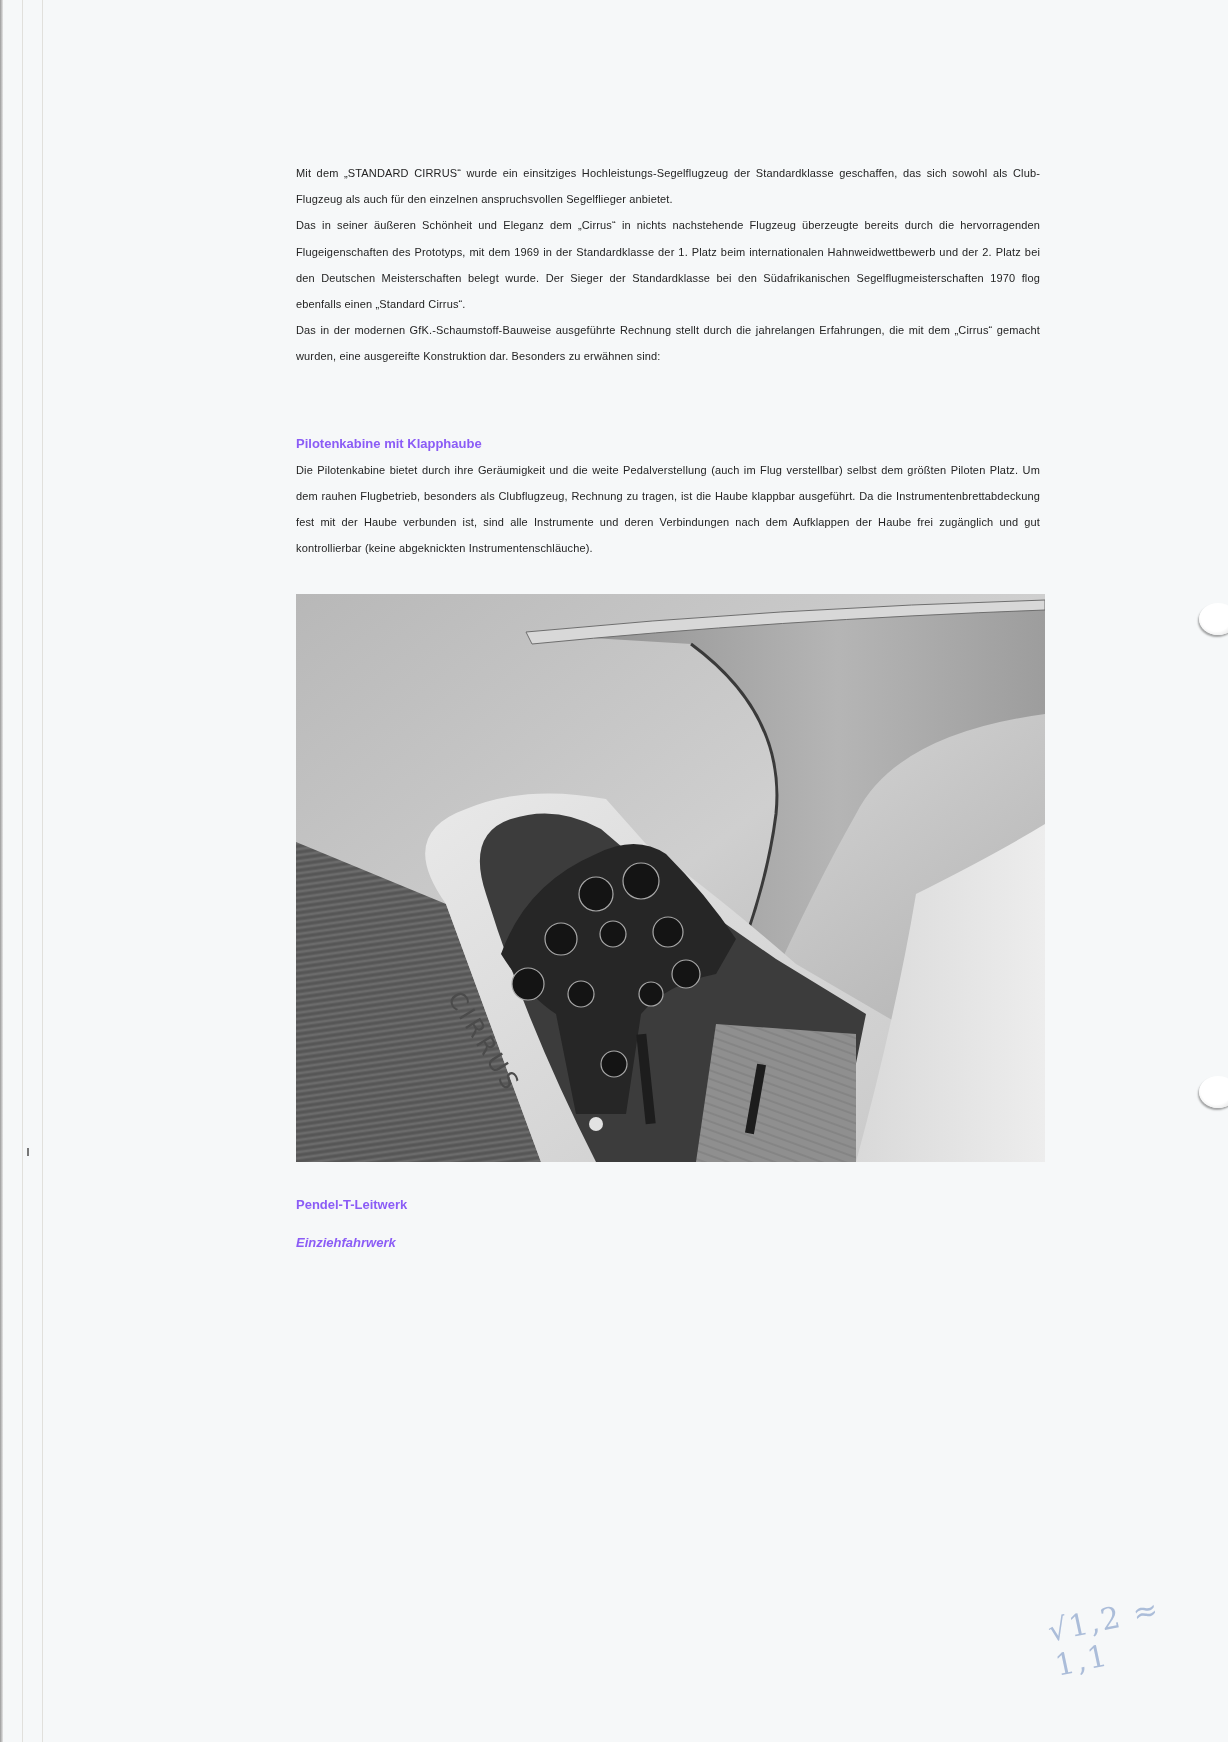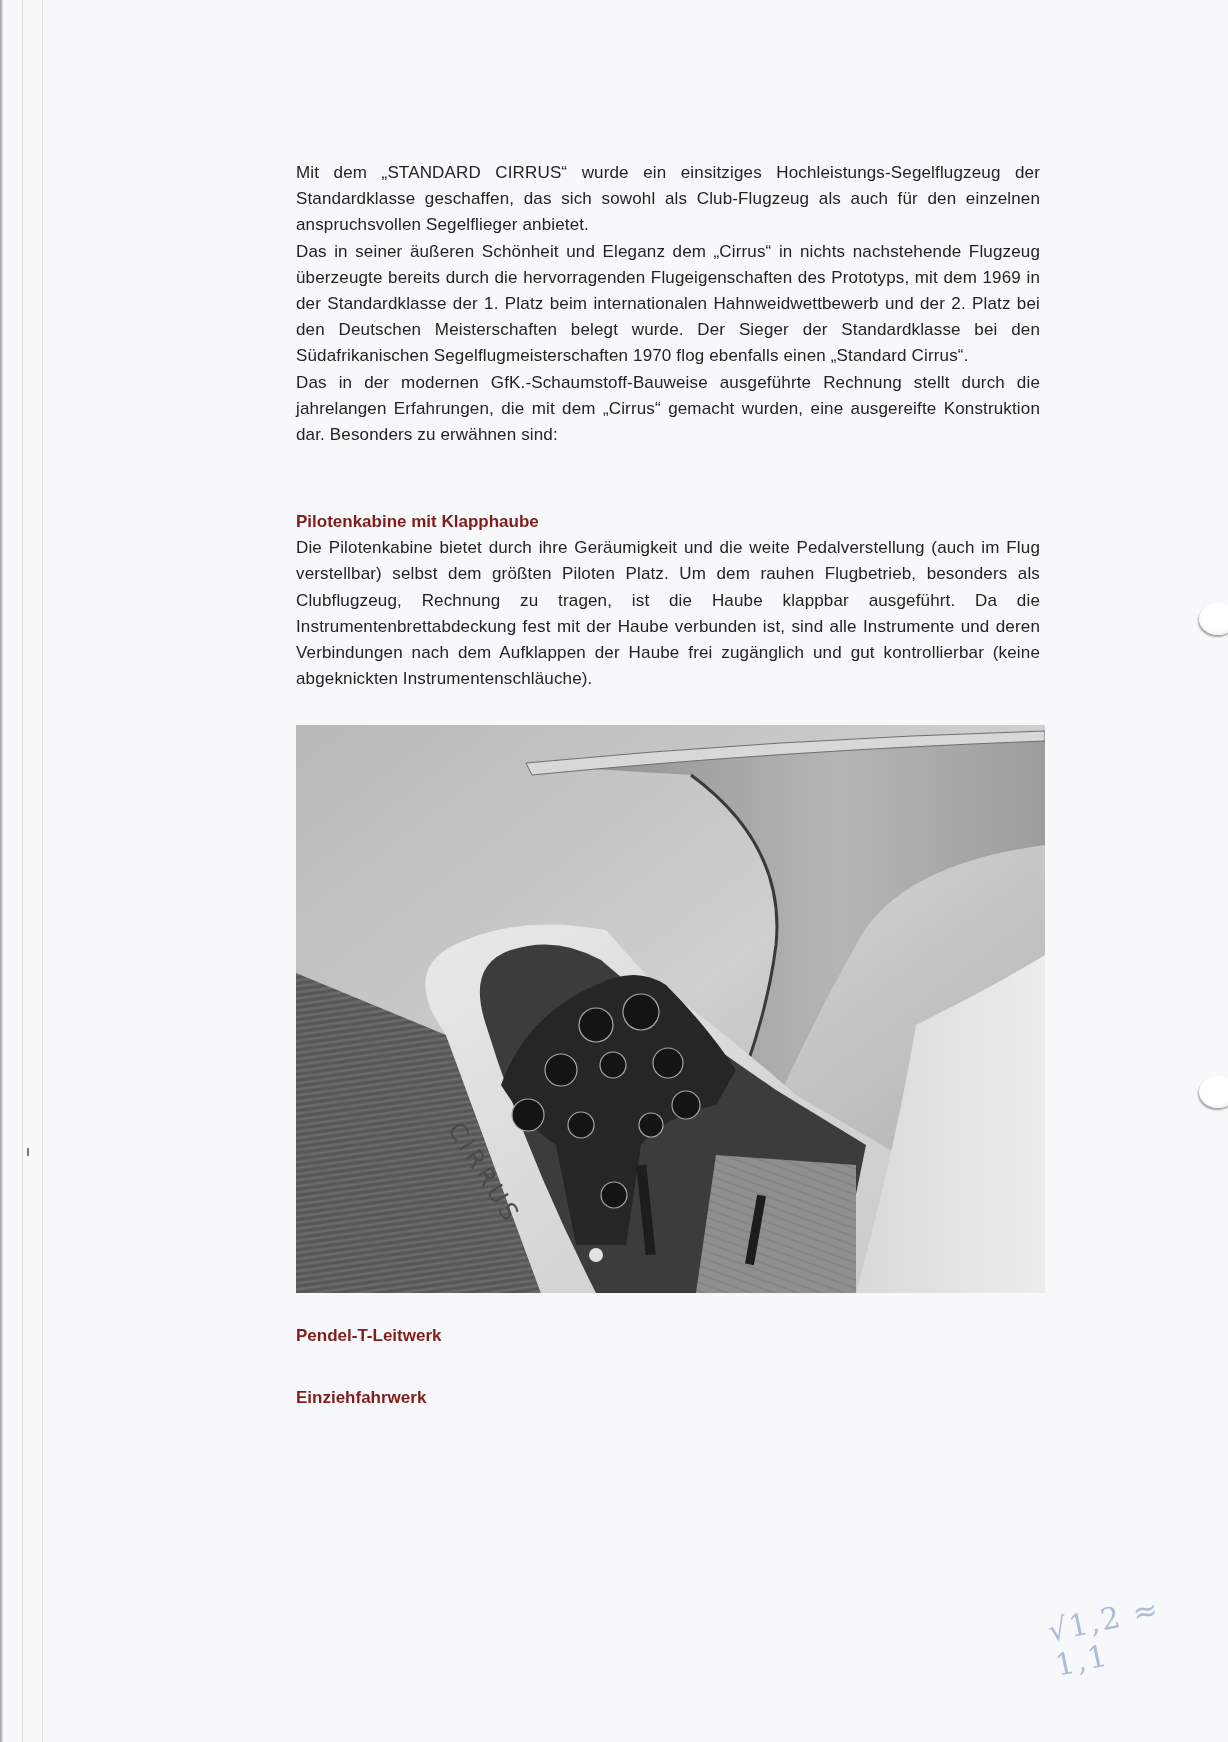--- a/index.html
+++ b/index.html
@@ -34,47 +34,47 @@
     .punch-2 { left: 1199px; top: 1076px; }
 
     .content {
       position: absolute;
       left: 296px;
       top: 160px;
       width: 744px;
     }
     .para {
       margin: 0;
-      font-size: 17px;
+      font-size: 11px;
       line-height: 26.2px;
       text-align: justify;
       text-align-last: left;
       letter-spacing: 0.15px;
       color: #232323;
     }
     .heading {
       margin: 0;
-      font-size: 17px;
+      font-size: 13px;
       font-weight: bold;
       line-height: 26px;
-      color: #7f1d1d;
+      color: #8b5cf6;
     }
     .intro { margin-bottom: 0; }
     .sec-cabin { margin-top: 61px; }
     .photo-wrap {
       margin-top: 33px;
       width: 749px;
       height: 568px;
       position: relative;
       overflow: hidden;
       background: #9c9c9c;
     }
     .photo-wrap svg { display: block; }
     .sec-tail { margin-top: 30px; }
-    .sec-gear { margin-top: 36px; }
+    .sec-gear { margin-top: 12px; font-style: italic; }
 
     .handwriting {
       position: absolute; left: 1050px; top: 1595px;
       font-family: "DejaVu Serif", serif;
       font-size: 30px;
       color: #9fb3d4;
       transform: rotate(-12deg);
       letter-spacing: 2px;
       opacity: 0.85;
     }

